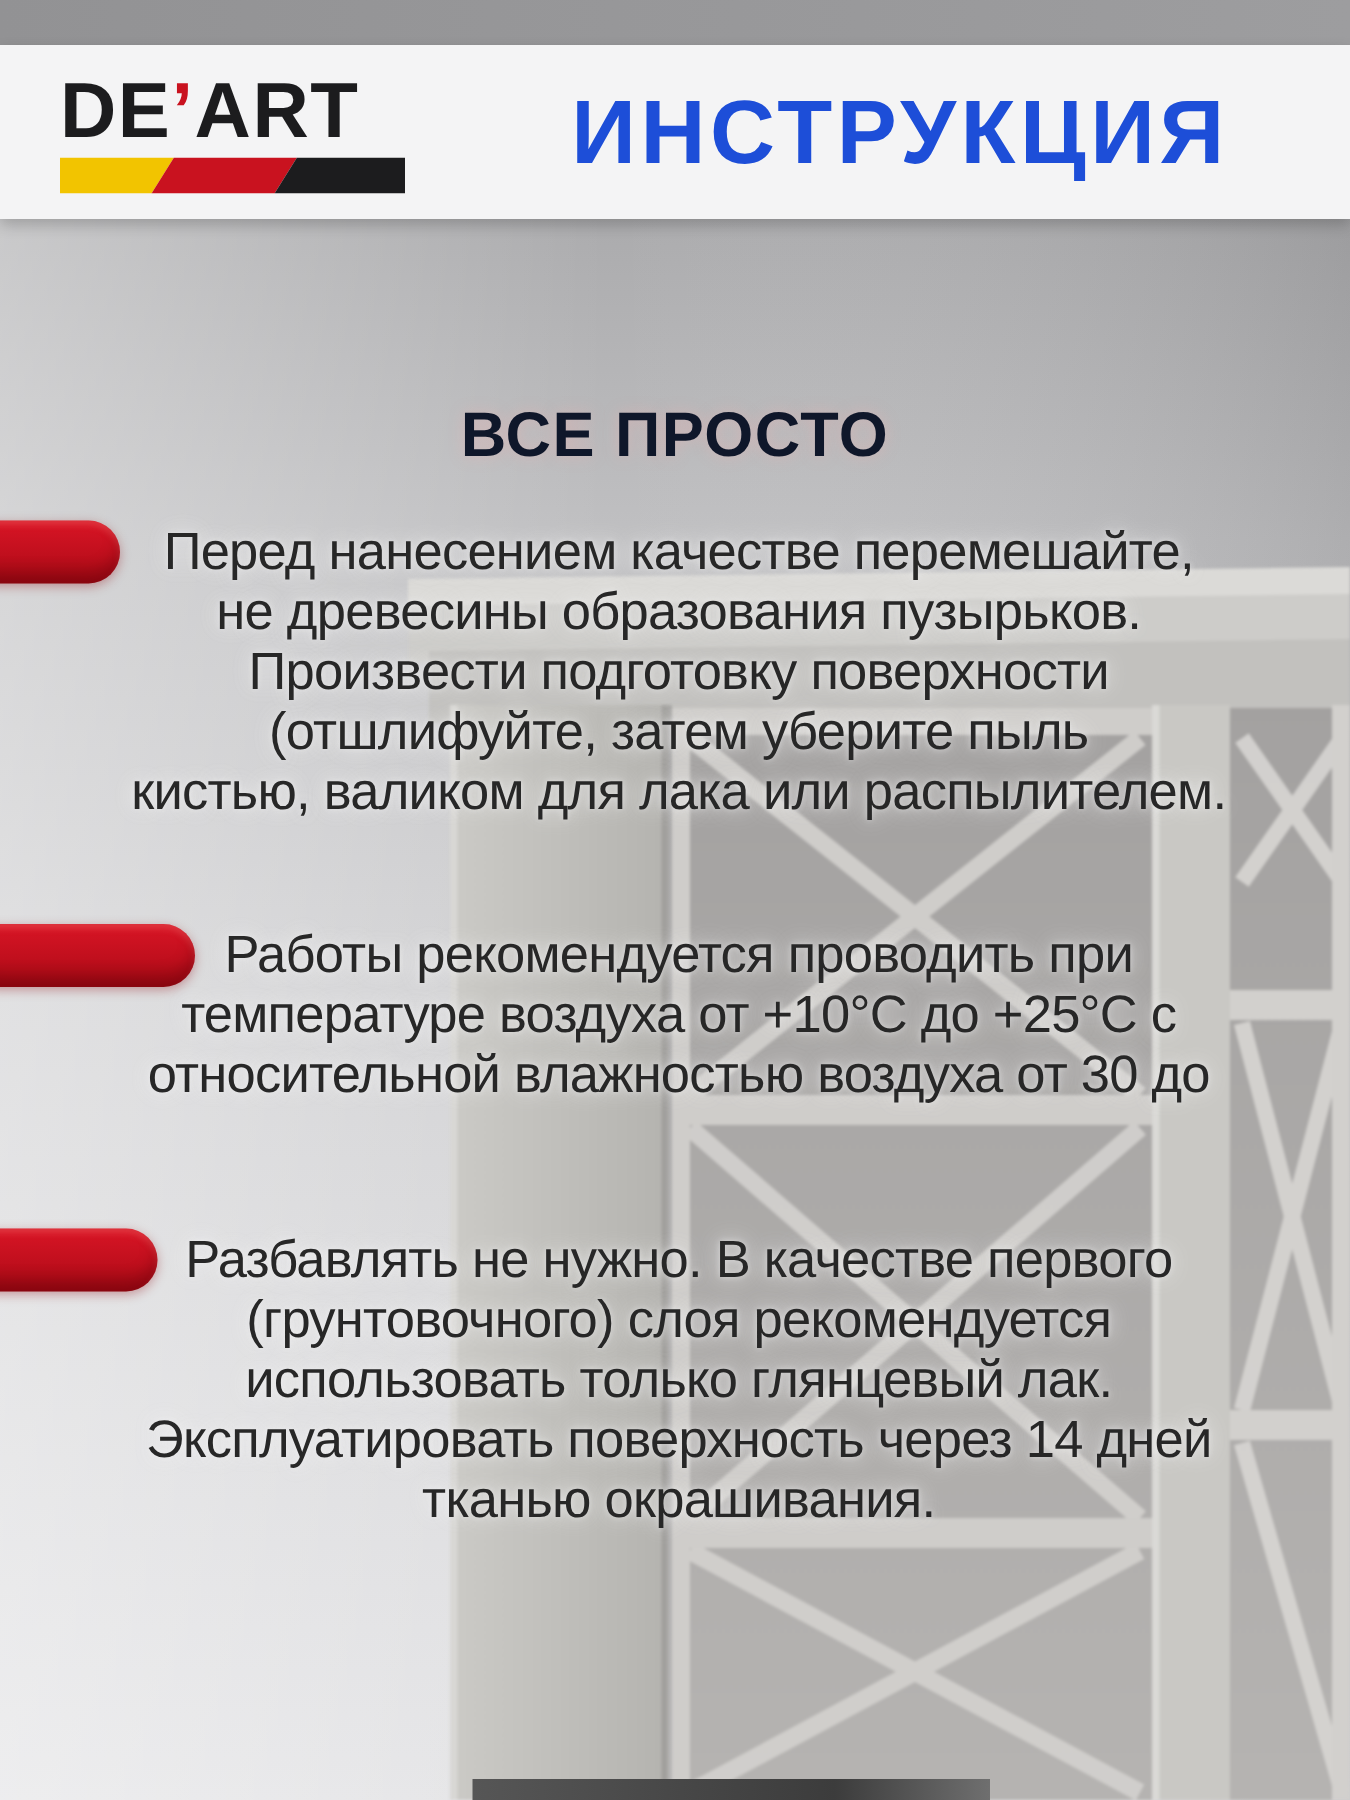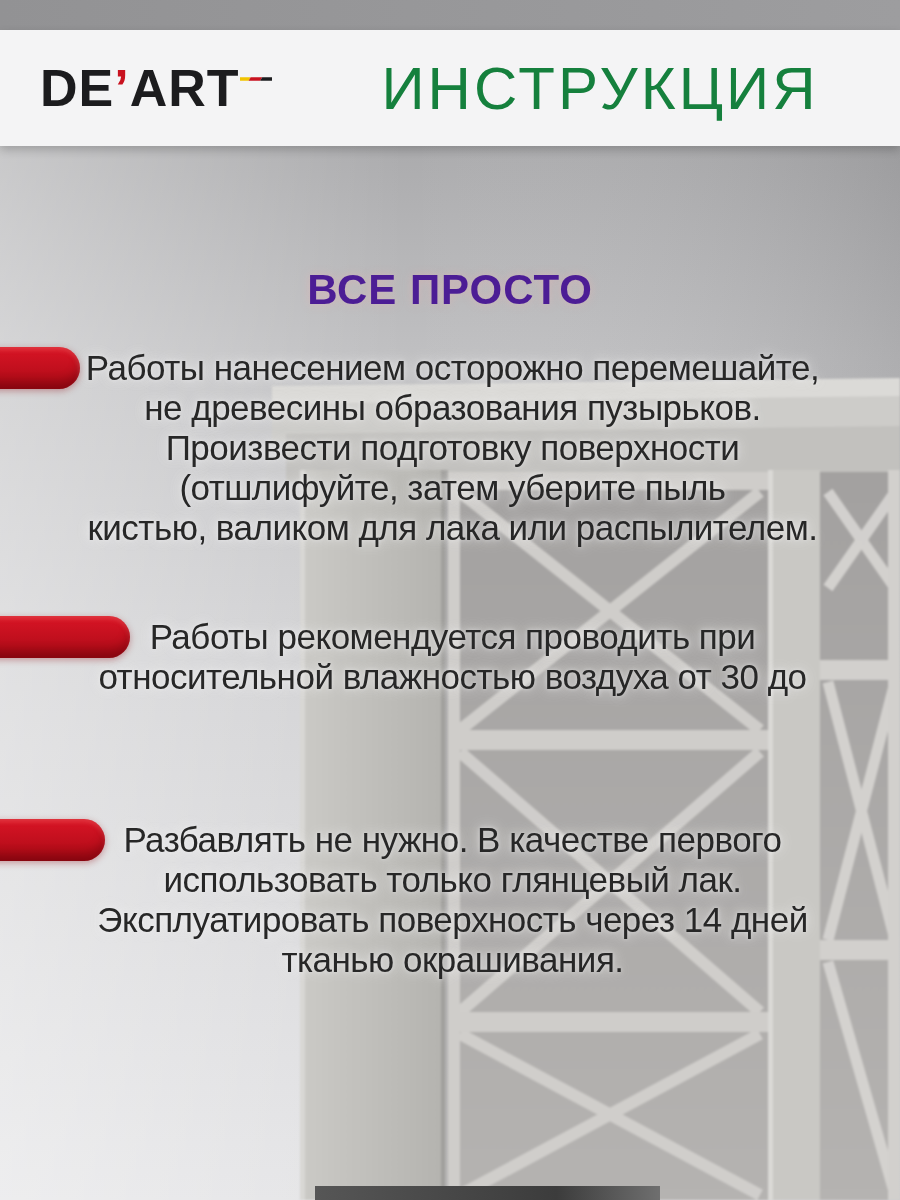--- a/index.html
+++ b/index.html
@@ -11,38 +11,38 @@
   .bg{position:absolute;top:0;left:0;width:900px;height:1200px;}
 
   
   .topstrip{position:absolute;top:0;left:0;width:900px;height:30px;
     background:linear-gradient(90deg,#929294,#9d9d9f);}
   .band{
     position:absolute;top:30px;left:0;width:900px;height:116px;
     background:#f4f4f5;box-shadow:0 4px 9px rgba(0,0,0,.20);
     display:flex;align-items:center;
   }
-  .logo{display:flex;flex-direction:row;margin-left:40px;width:232px;}
+  .logo{display:flex;flex-direction:column;margin-left:40px;width:232px;}
   .logo-text{
     font-size:52px;font-weight:900;letter-spacing:1px;color:#1c1c1e;
     line-height:1;white-space:nowrap;
   }
   .logo-text .apos{color:#c9121f;}
   .logo-flag{margin-top:5px;display:block;}
   .title{
     position:absolute;left:330px;top:50%;transform:translateY(-50%);
     width:540px;margin:0;text-align:center;
-    font-size:60px;font-weight:400;letter-spacing:3px;color:#15803d;
+    font-size:60px;font-weight:700;letter-spacing:3px;color:#1d4ed8;
     white-space:nowrap;
   }
 
   
   .heading{
     position:absolute;top:266px;left:0;width:900px;margin:0;text-align:center;
-    font-size:42px;font-weight:800;letter-spacing:1px;color:#4c1d95;
+    font-size:42px;font-weight:800;letter-spacing:1px;color:#0f172a;
     text-shadow:0 0 10px rgba(255,170,170,.35);
   }
   .para{
     position:absolute;left:55px;width:795px;text-align:center;
     font-size:35px;line-height:40px;letter-spacing:-0.5px;color:#272727;
     text-shadow:0 0 14px rgba(244,244,245,.85),0 0 4px rgba(244,244,245,.55);
   }
   .p1{top:348px;}
   .p2{top:617px;}
   .p3{top:820px;}
@@ -157,32 +157,34 @@
     <h1 class="title">ИНСТРУКЦИЯ</h1>
   </header>
 
   <h2 class="heading">ВСЕ ПРОСТО</h2>
 
   <div class="pill pill1"></div>
   <div class="pill pill2"></div>
   <div class="pill pill3"></div>
 
   <section class="para p1">
-    <div class="line">Работы нанесением осторожно перемешайте,</div>
+    <div class="line">Перед нанесением качестве перемешайте,</div>
     <div class="line">не древесины образования пузырьков.</div>
     <div class="line">Произвести подготовку поверхности</div>
     <div class="line">(отшлифуйте, затем уберите пыль</div>
     <div class="line">кистью, валиком для лака или распылителем.</div>
   </section>
 
   <section class="para p2">
     <div class="line">Работы рекомендуется проводить при</div>
+    <div class="line">температуре воздуха от +10°С до +25°С с</div>
     <div class="line">относительной влажностью воздуха от 30 до</div>
   </section>
 
   <section class="para p3">
     <div class="line">Разбавлять не нужно. В качестве первого</div>
+    <div class="line">(грунтовочного) слоя рекомендуется</div>
     <div class="line">использовать только глянцевый лак.</div>
     <div class="line">Эксплуатировать поверхность через 14 дней</div>
     <div class="line">тканью окрашивания.</div>
   </section>
 
 </div>
 
 </body></html>

